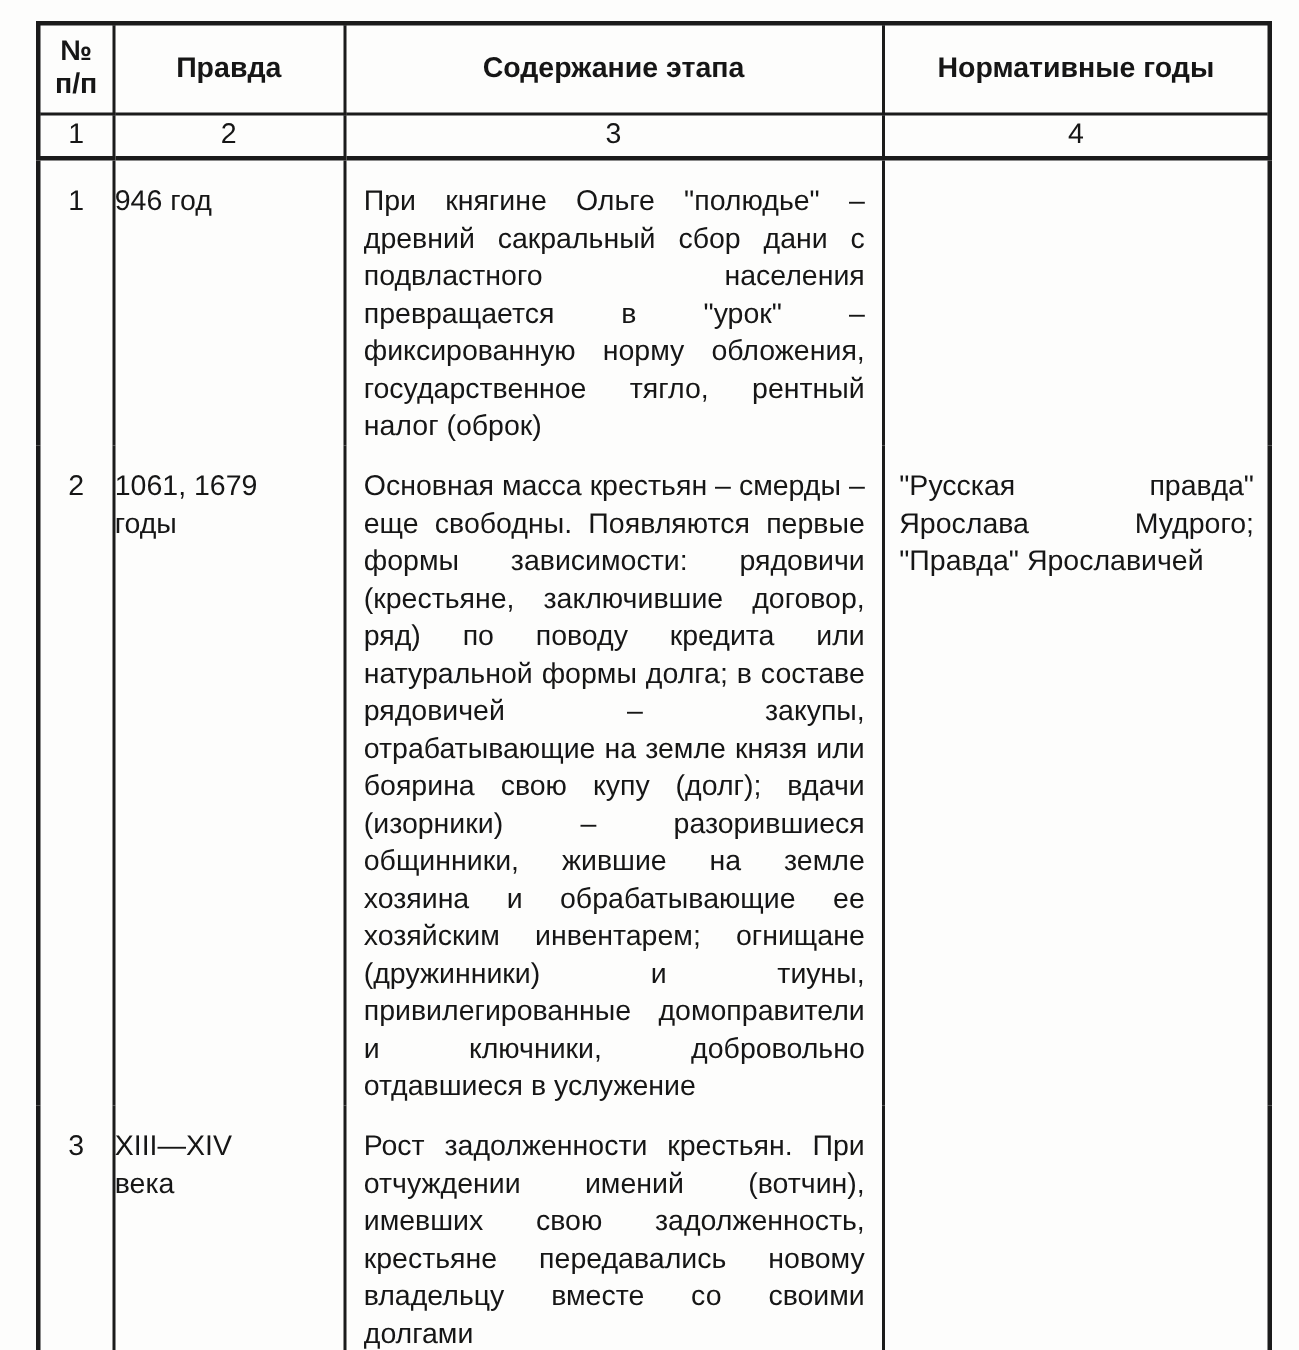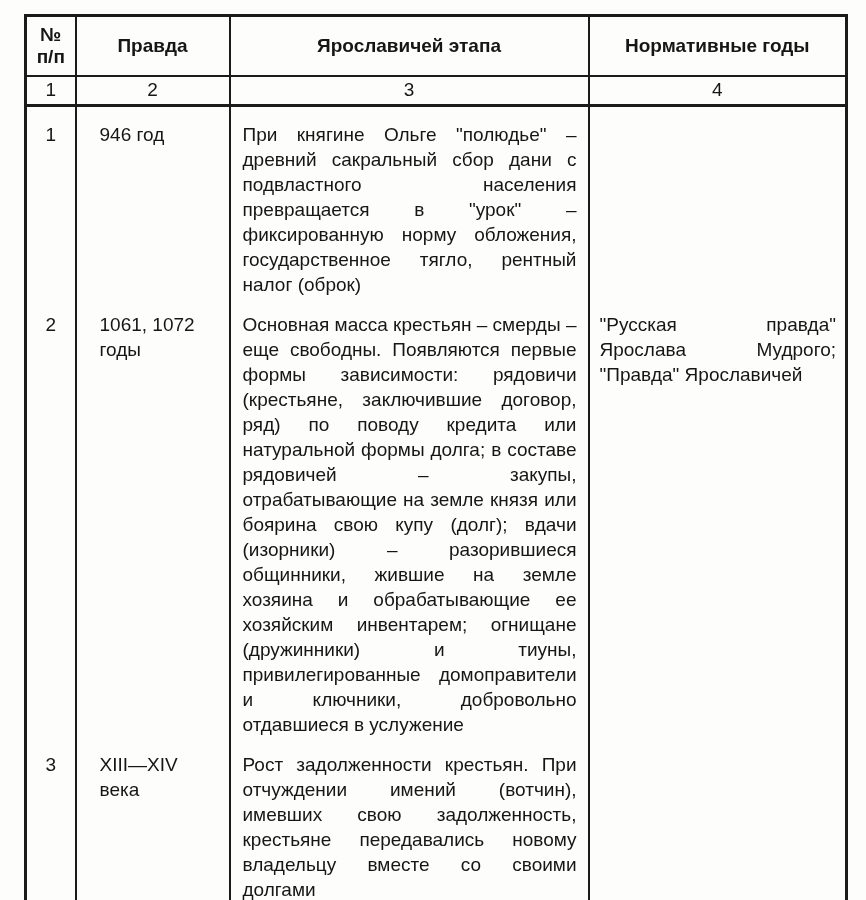--- a/index.html
+++ b/index.html
@@ -67,21 +67,21 @@
   tr.body-row-2 { height: 440px; }
   tr.body-row-3 { height: auto; }
 
   td.cell-num {
     text-align: center;
     padding-left: 2px;
     padding-right: 2px;
   }
   td.cell-time {
     white-space: pre-line;
-    padding-left: 23px;
+    padding-left: 0;
     padding-right: 8px;
   }
   td.cell-content {
     text-align: justify;
     hyphens: auto;
     -webkit-hyphens: auto;
   }
   td.cell-acts {
     text-align: justify;
     hyphens: auto;
@@ -101,40 +101,40 @@
         <col class="c3">
         <col class="c4">
     </colgroup>
     <thead>
       <tr class="head-labels">
         <th>
           <span class="hline">№</span>
           <span class="hline">п/п</span>
         </th>
         <th>Правда</th>
-        <th>Ярославичей этапа</th>
+        <th>Содержание этапа</th>
         <th>Нормативные годы</th>
       </tr>
       <tr class="head-index">
         <th>1</th>
         <th>2</th>
         <th>3</th>
         <th>4</th>
       </tr>
     </thead>
     <tbody>
       <tr class="body-row-1">
         <td class="cell-num">1</td>
         <td class="cell-time">946 год</td>
         <td class="cell-content">При княгине Ольге "полюдье" – древний сакральный сбор дани с подвластного населения превращается в "урок" – фиксированную норму обложения, государственное тягло, рентный налог (оброк)</td>
         <td class="cell-acts"></td>
       </tr>
       <tr class="body-row-2">
         <td class="cell-num">2</td>
-        <td class="cell-time">1061, 1072
+        <td class="cell-time">1061, 1679
 годы</td>
         <td class="cell-content">Основная масса крестьян – смерды – еще свободны. Появляются первые формы зависимости: рядовичи (крестьяне, заключившие договор, ряд) по поводу кредита или натуральной формы долга; в составе рядовичей – закупы, отрабатывающие на земле князя или боярина свою купу (долг); вдачи (изорники) – разорившиеся общинники, жившие на земле хозяина и обрабатывающие ее хозяйским инвентарем; огнищане (дружинники) и тиуны, привилегированные домоправители и ключники, добровольно отдавшиеся в услужение</td>
         <td class="cell-acts">"Русская правда" Ярослава Мудрого; "Правда" Ярославичей</td>
       </tr>
       <tr class="body-row-3">
         <td class="cell-num">3</td>
         <td class="cell-time">XIII—XIV
 века</td>
         <td class="cell-content">Рост задолженности крестьян. При отчуждении имений (вотчин), имевших свою задолженность, крестьяне передавались новому владельцу вместе со своими долгами</td>
         <td class="cell-acts"></td>

